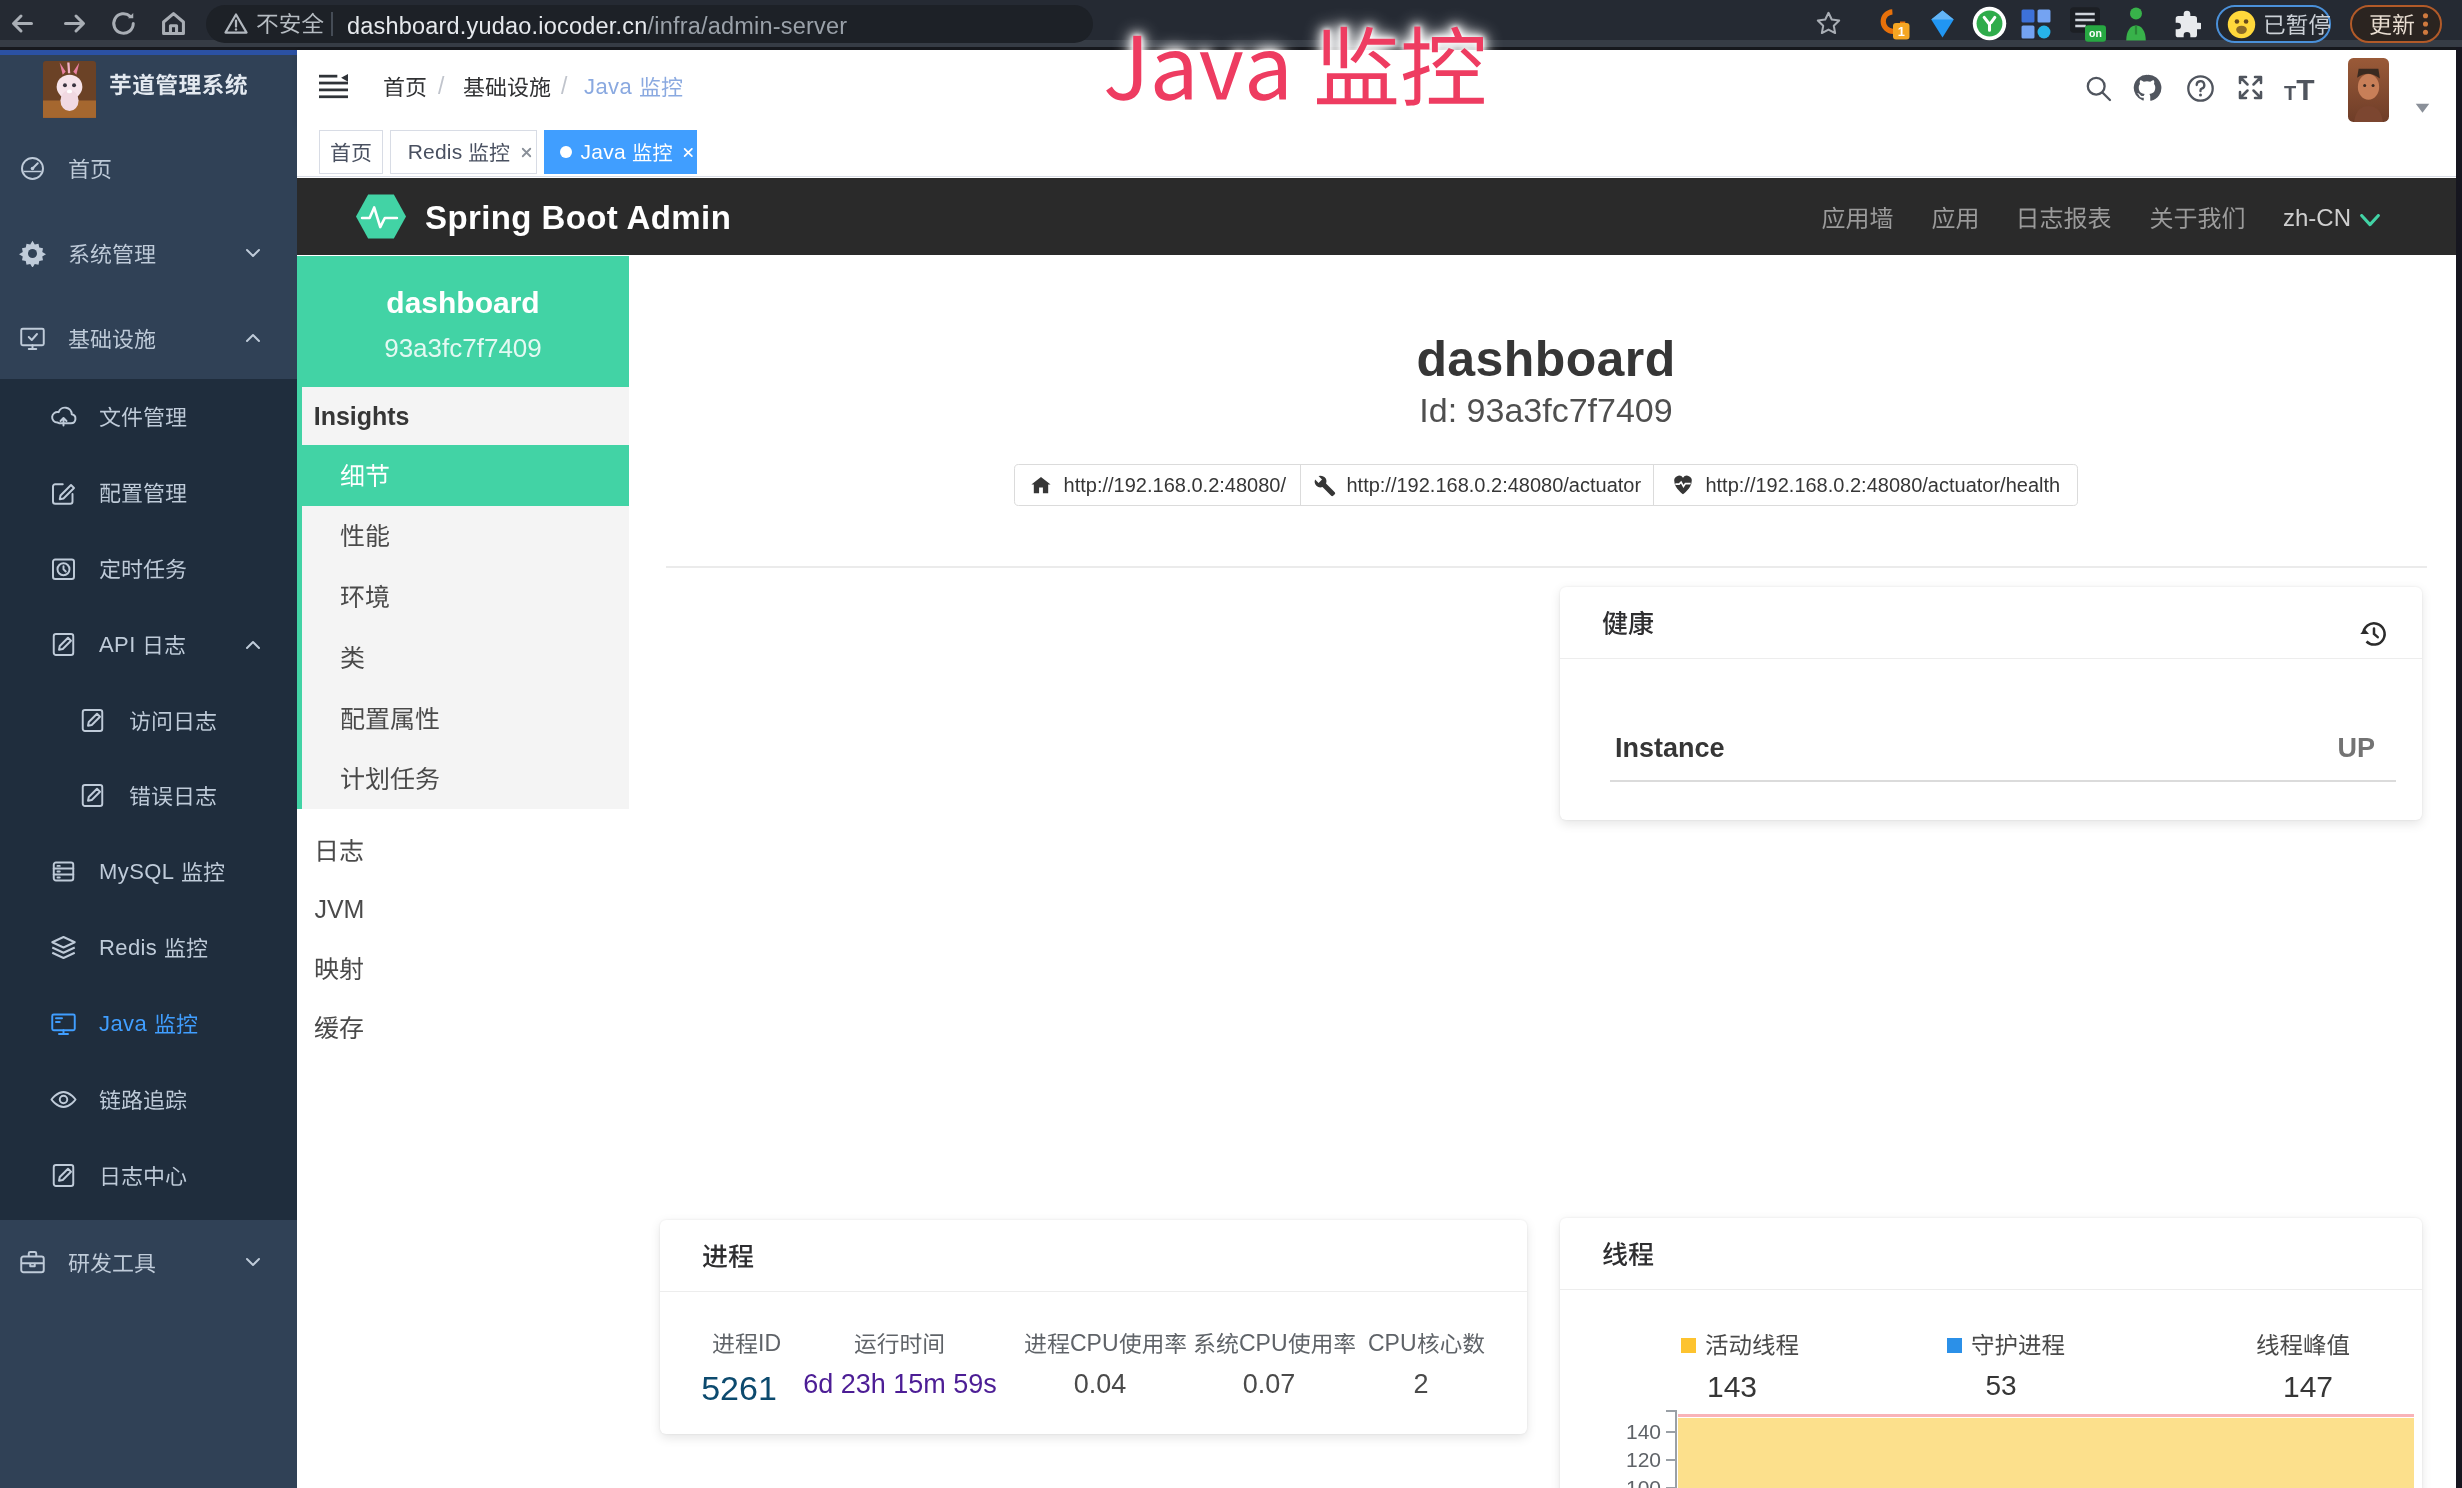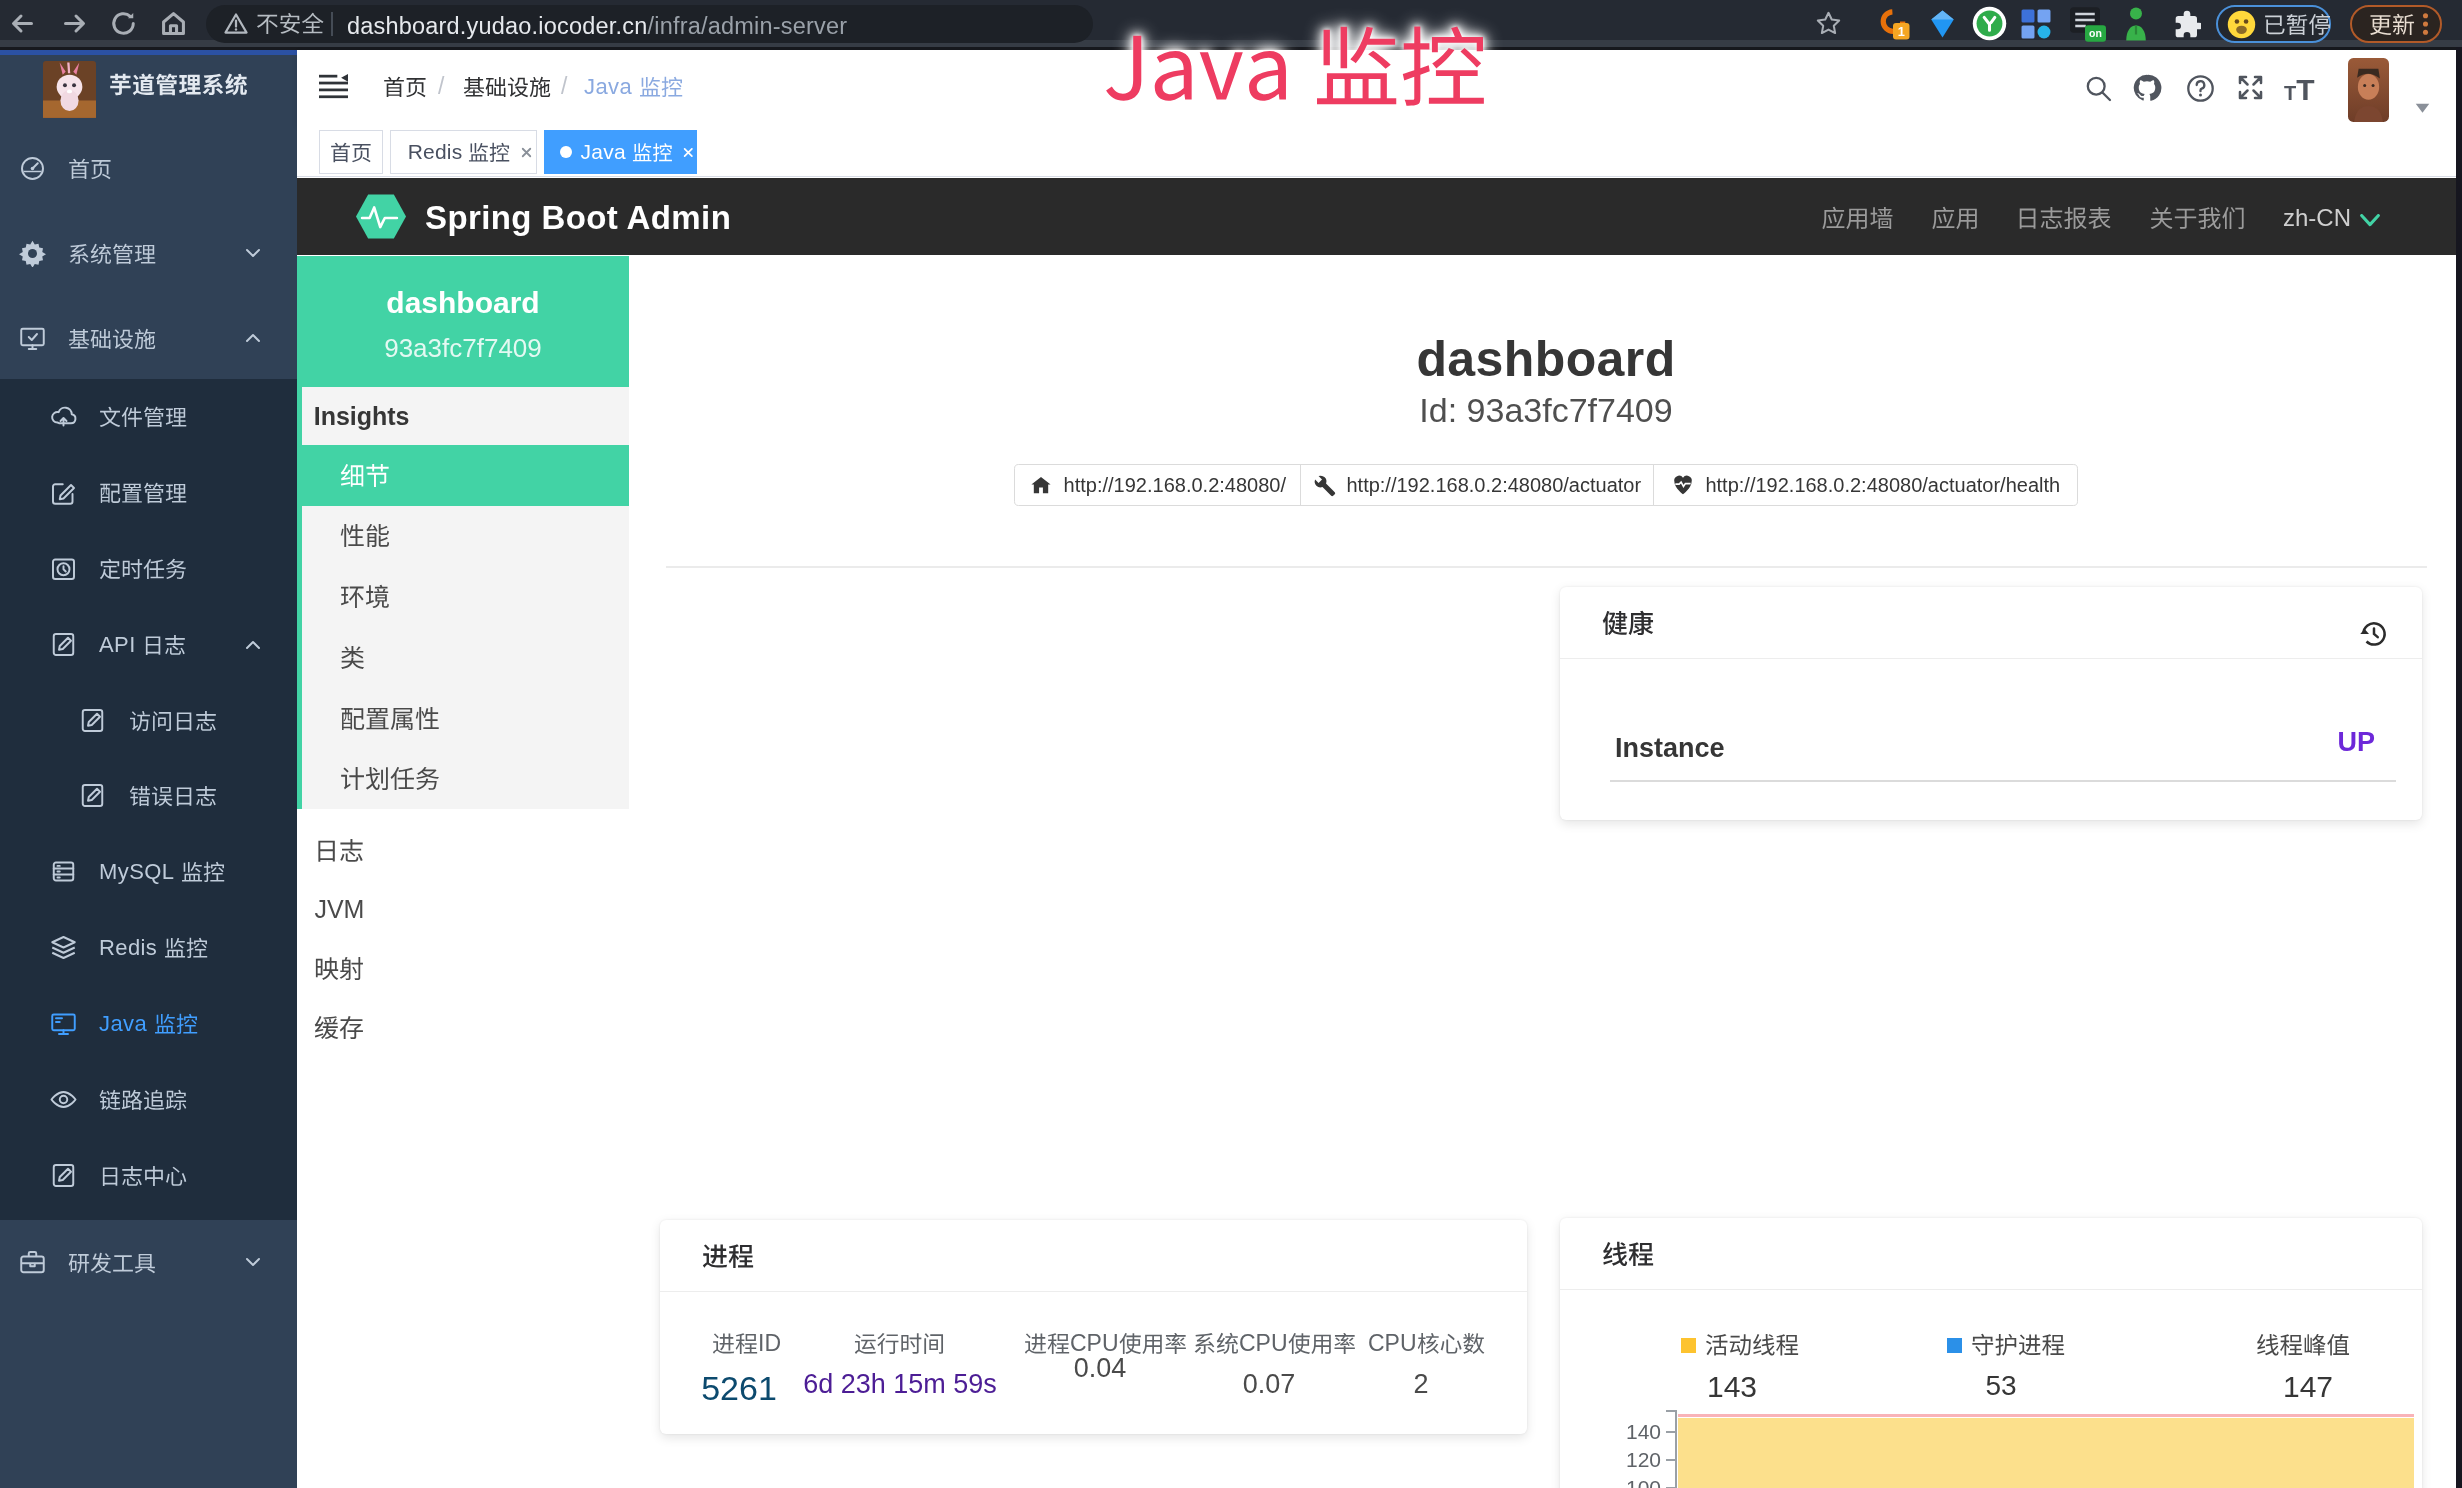--- a/index.html
+++ b/index.html
@@ -755,21 +755,21 @@
           <use href="#gm5065" x="0"></use>
           <use href="#gm5EB7" x="1000"></use>
         </svg>
         <svg style="position:absolute;right:33px;top:32px" width="30" height="30" viewBox="0 0 24 24" fill="none" stroke="#2c2c2c" stroke-width="2">
           <path d="M3.5 12a8.5 8.5 0 1 1 2.5 6"></path>
           <path d="M3.5 12H1l3.5-4L8 12z" fill="#2c2c2c" stroke="none"></path>
           <path d="M12 7.5V12l3 2.5" stroke-linecap="round"></path>
         </svg>
       </div>
       <div class="abs" style="left:55px;top:146px;font-size:27px;font-weight:bold;color:#363636">Instance</div>
-<div class="abs" style="right:47px;top:140px;font-size:27px;font-weight:bold;color:#6d28d9">UP</div>
+<div class="abs" style="right:47px;top:146px;font-size:27px;font-weight:bold;color:#737373">UP</div>
 <div class="abs" style="left:50px;top:193px;width:786px;height:1.5px;background:#dbdbdb"></div>
 </div>
     <div class="card" style="left:30px;top:964px;width:867px;height:214px">
       <div class="card-h">
         <svg width="52" height="26" viewBox="0 -880 2000 1000" fill="#2e2e30" xmlns="http://www.w3.org/2000/svg">
           <use href="#gm8FDB" x="0"></use>
           <use href="#gm7A0B" x="1000"></use>
         </svg>
       </div>
       <div class="abs row" style="left:52px;top:112px;height:23px">
@@ -814,21 +814,21 @@
       <div class="abs row" style="left:708px;top:112px;height:23px">
         <span style="font-size:23px;color:#5f6368;letter-spacing:0">CPU</span>
         <svg width="68" height="23" viewBox="0 -880 3000 1000" fill="#5f6368" xmlns="http://www.w3.org/2000/svg">
           <use href="#gr6838" x="0"></use>
           <use href="#gr5FC3" x="1000"></use>
           <use href="#gr6570" x="2000"></use>
         </svg>
       </div>
       <div class="abs" style="left:79px;top:149px;transform:translateX(-50%);font-size:34px;color:#0c4a6e;white-space:nowrap">5261</div>
       <div class="abs" style="left:240px;top:149px;transform:translateX(-50%);font-size:27px;color:#4c1d95;white-space:nowrap">6d 23h 15m 59s</div>
-      <div class="abs" style="left:440px;top:133px;transform:translateX(-50%);font-size:27px;color:#4a4a4a;white-space:nowrap">0.04</div>
+      <div class="abs" style="left:440px;top:149px;transform:translateX(-50%);font-size:27px;color:#4a4a4a;white-space:nowrap">0.04</div>
       <div class="abs" style="left:609px;top:149px;transform:translateX(-50%);font-size:27px;color:#4a4a4a;white-space:nowrap">0.07</div>
       <div class="abs" style="left:761px;top:149px;transform:translateX(-50%);font-size:27px;color:#4a4a4a;white-space:nowrap">2</div>
     </div>
     <div class="card" style="left:930px;top:962px;width:862px;height:526px">
       <div class="card-h">
         <svg width="52" height="26" viewBox="0 -880 2000 1000" fill="#2e2e30" xmlns="http://www.w3.org/2000/svg">
           <use href="#gm7EBF" x="0"></use>
           <use href="#gm7A0B" x="1000"></use>
         </svg>
       </div>

